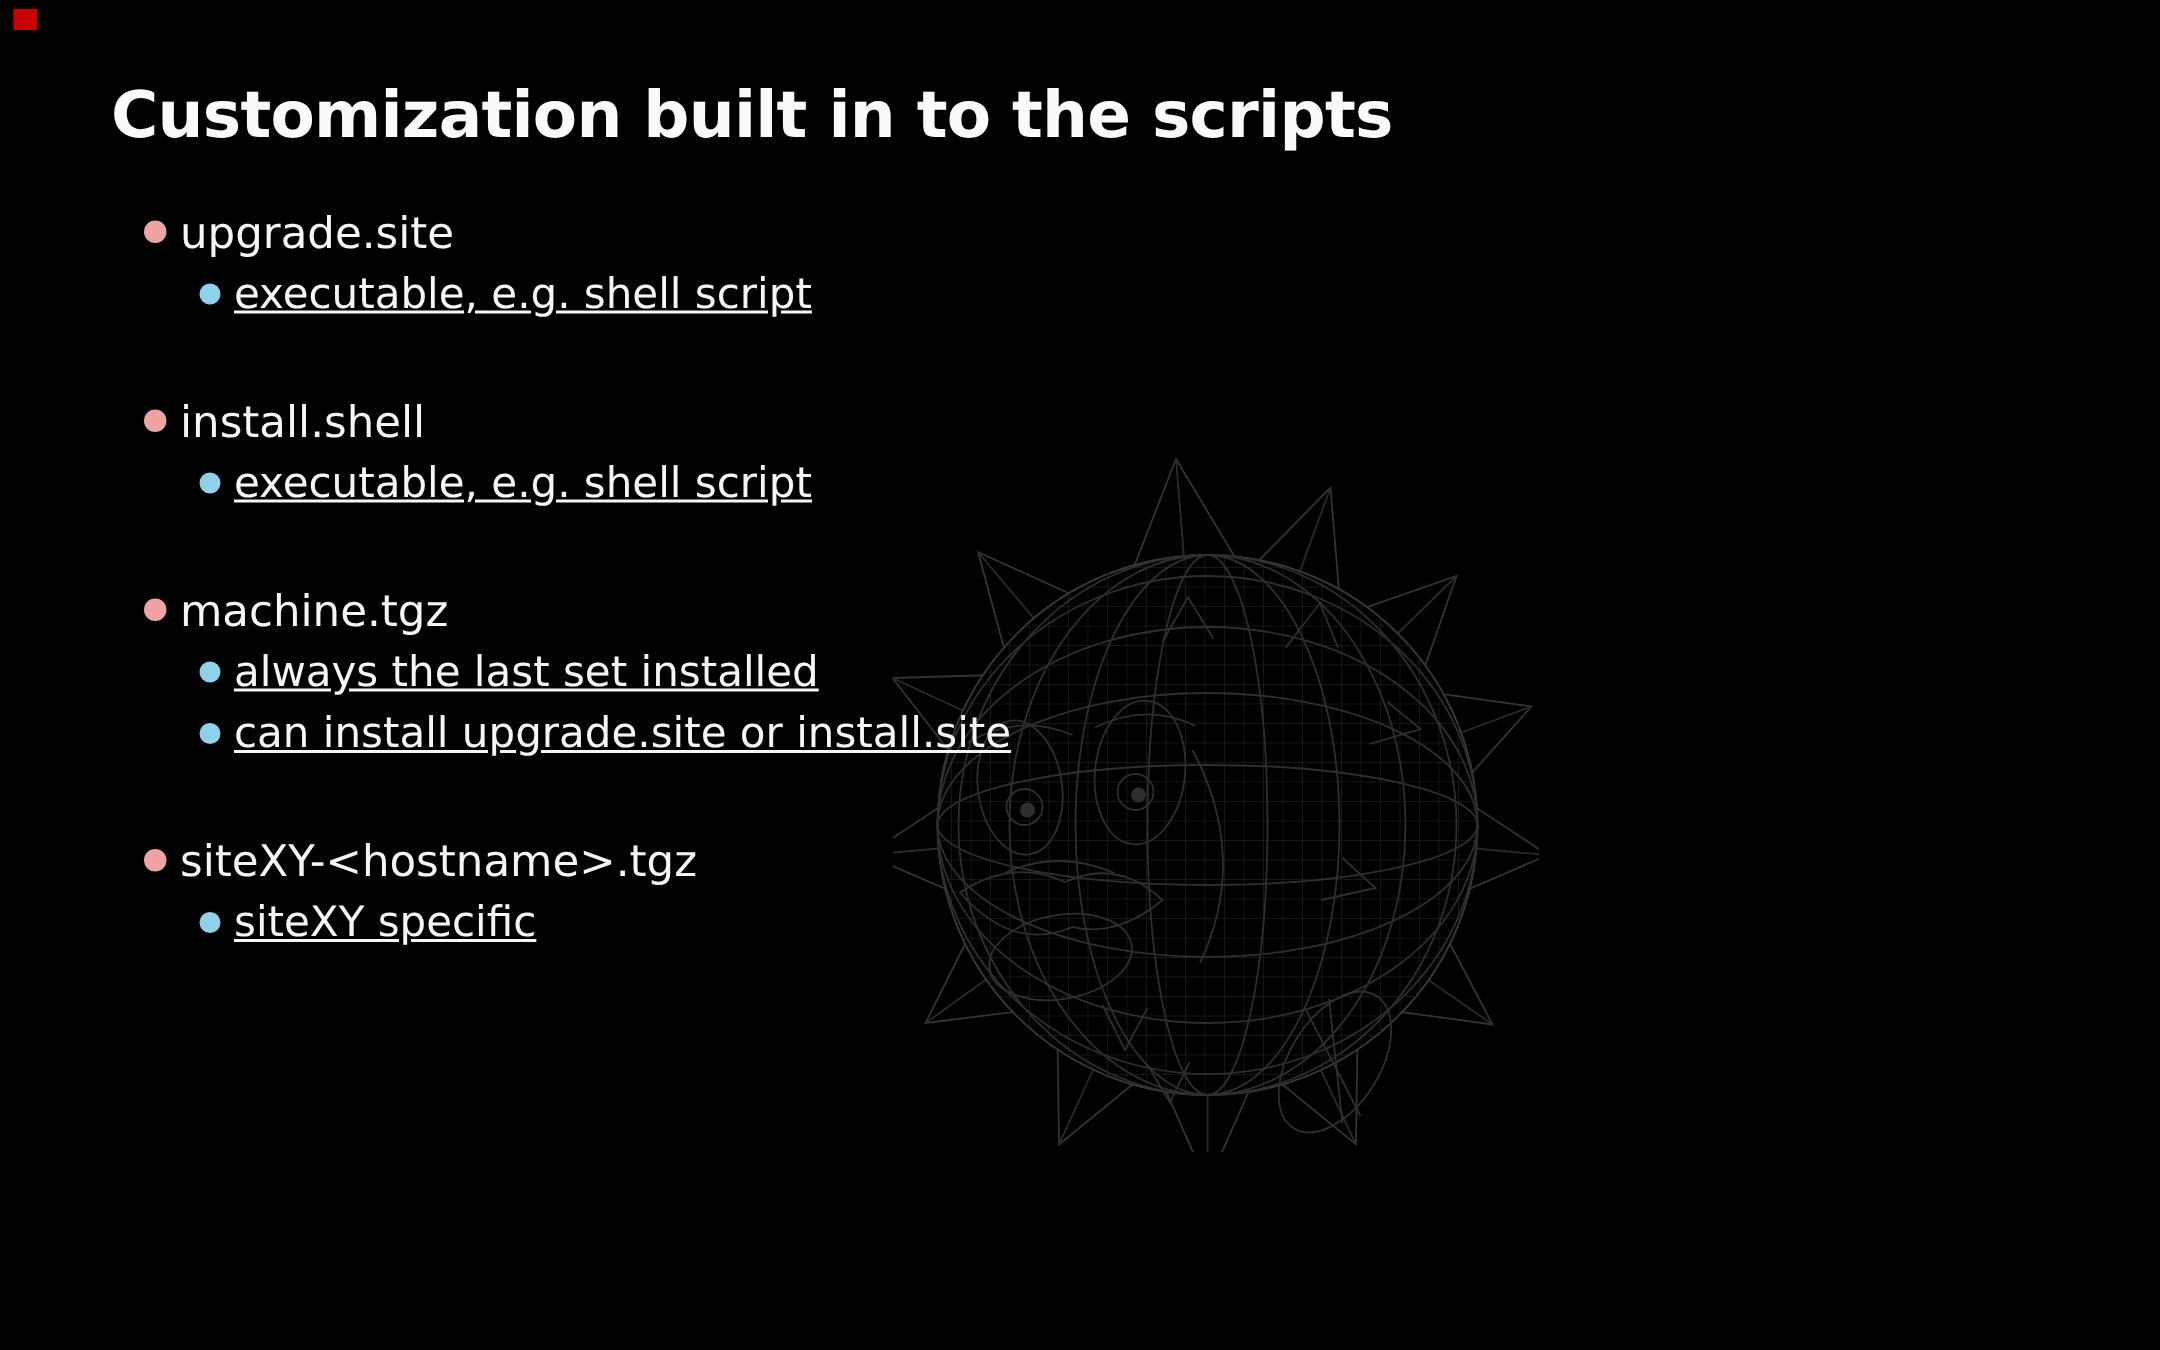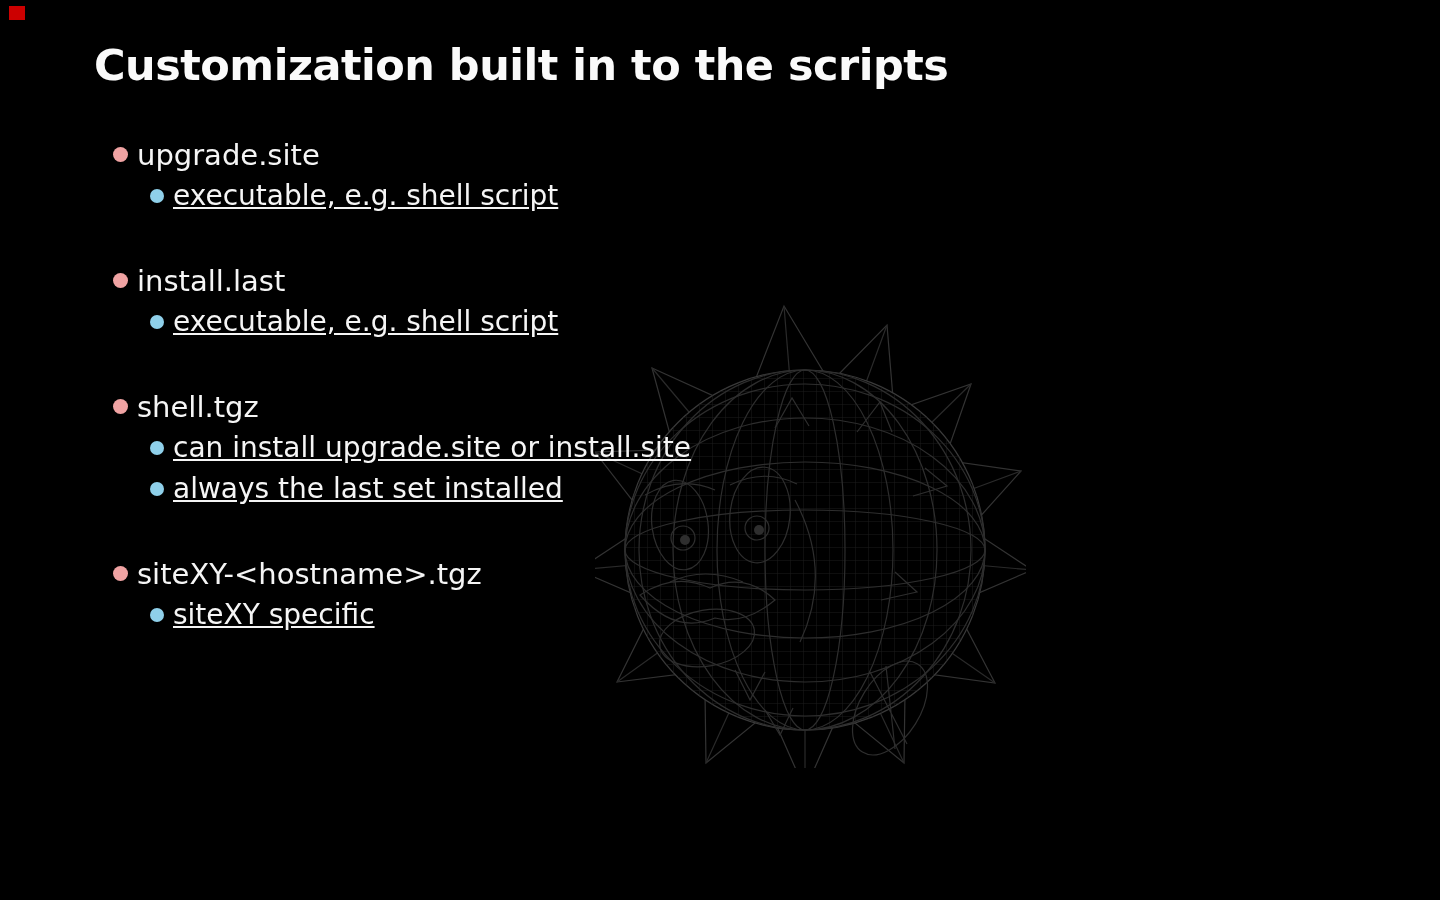--- a/index.html
+++ b/index.html
@@ -2,25 +2,25 @@
 <html><head>
 <meta charset="utf-8">
 <style>
   html,body{margin:0;padding:0;background:#000;}
   .slide{
     position:relative;width:1440px;height:900px;background:#000;overflow:hidden;
     font-family:"DejaVu Sans",sans-serif;
   }
   .corner-marker{position:absolute;left:9px;top:6px;width:16px;height:14px;background:#cc0000;}
   .title{
-    position:absolute;left:74px;top:40px;font-size:43px;font-weight:bold;
-    color:#fafafa;letter-spacing:-0.5px;white-space:nowrap;margin-left:20px;
+    position:absolute;left:74px;top:52px;font-size:43px;font-weight:bold;
+    color:#fafafa;letter-spacing:-0.5px;white-space:nowrap;
   }
   .puffy{position:absolute;left:595px;top:300px;width:431px;height:468px;overflow:hidden;}
-  .bullets{position:absolute;left:113px;top:134px;}
+  .bullets{position:absolute;left:96px;top:134px;}
   .group{margin-bottom:44px;}
   .group:last-child{margin-bottom:0;}
   .row{display:flex;align-items:center;height:41px;color:#f5f5f5;font-size:29px;white-space:nowrap;}
   .row.sub{padding-left:37px;font-size:28px;text-decoration:underline;}
   .dot{border-radius:50%;margin-right:9px;flex:none;}
   .dot.l1{width:15px;height:15px;background:#f0a3a3;}
   .dot.l2{width:14px;height:14px;background:#8fd0ea;}
 </style>
 </head>
 <body>
@@ -107,40 +107,40 @@
       </div>
       <div class="row sub">
         <span class="dot l2"></span>
         <span>executable, e.g. shell script</span>
       </div>
     </div>
 
     <div class="group">
       <div class="row">
         <span class="dot l1"></span>
-        <span>install.last</span>
+        <span>install.shell</span>
       </div>
       <div class="row sub">
         <span class="dot l2"></span>
         <span>executable, e.g. shell script</span>
       </div>
     </div>
 
     <div class="group">
       <div class="row">
         <span class="dot l1"></span>
-        <span>shell.tgz</span>
+        <span>machine.tgz</span>
+      </div>
+      <div class="row sub">
+        <span class="dot l2"></span>
+        <span>always the last set installed</span>
       </div>
       <div class="row sub">
         <span class="dot l2"></span>
         <span>can install upgrade.site or install.site</span>
-      </div>
-      <div class="row sub">
-        <span class="dot l2"></span>
-        <span>always the last set installed</span>
       </div>
     </div>
 
     <div class="group">
       <div class="row">
         <span class="dot l1"></span>
         <span>siteXY-&lt;hostname&gt;.tgz</span>
       </div>
       <div class="row sub">
         <span class="dot l2"></span>

